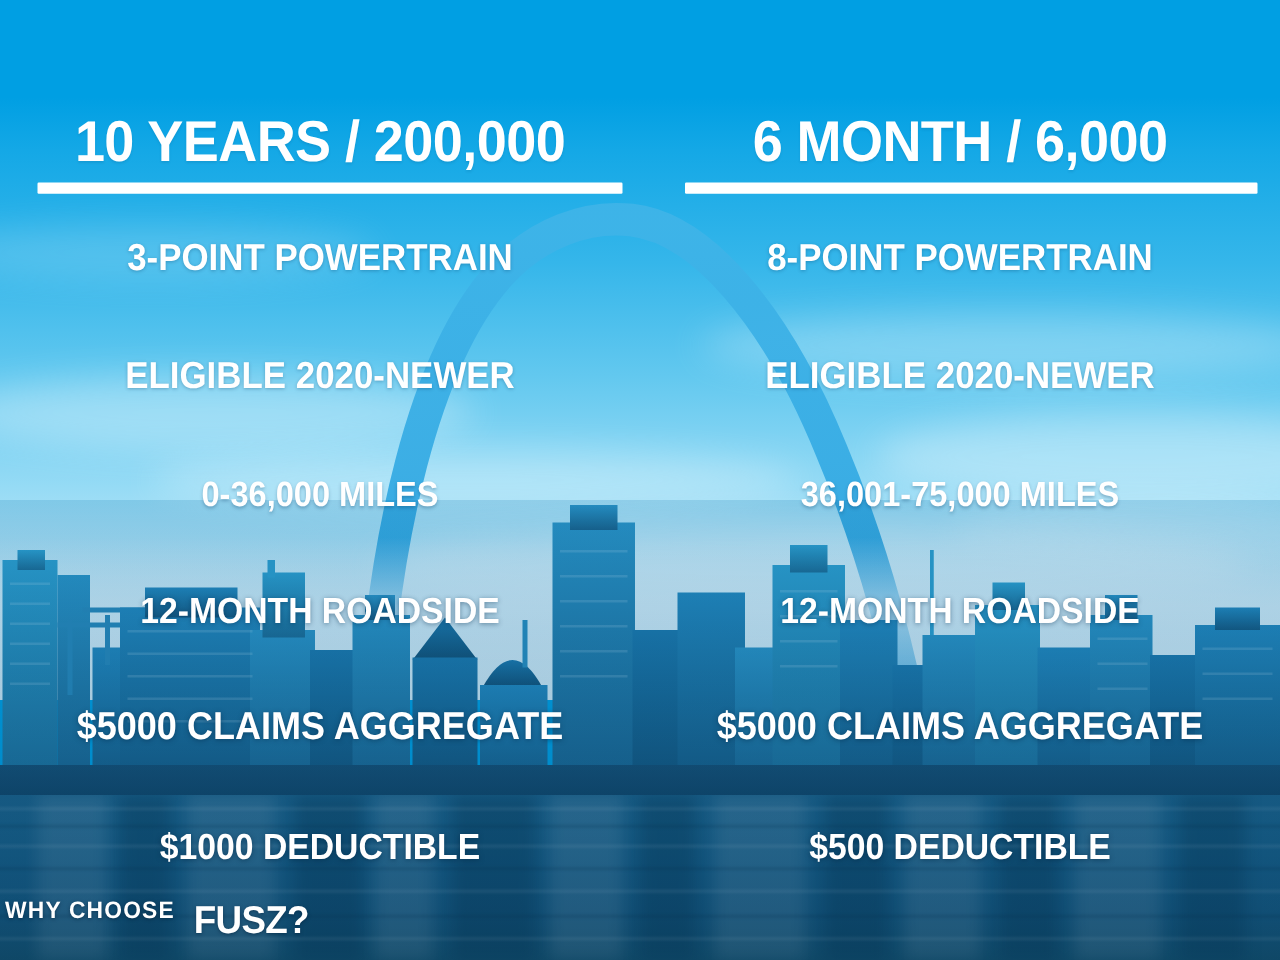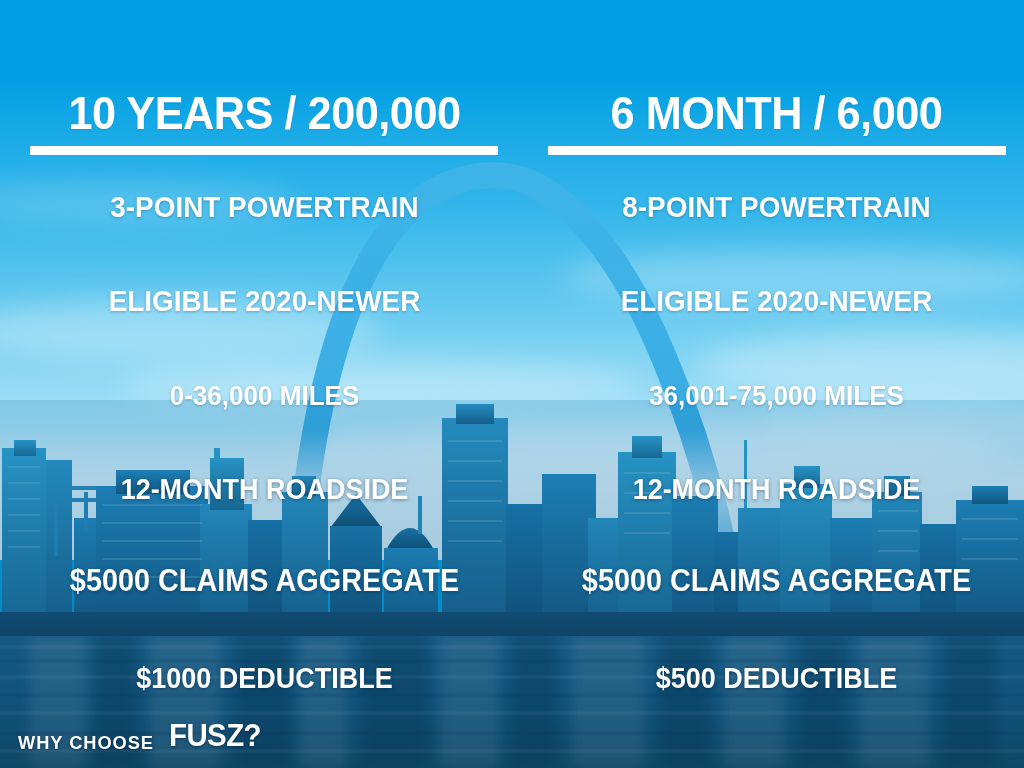--- a/index.html
+++ b/index.html
@@ -70,21 +70,21 @@
   
   .tint{
     position:absolute;left:0;right:0;top:400px;bottom:0;
     background:linear-gradient(to bottom,rgba(0,110,170,.18),rgba(0,70,120,.30));
     pointer-events:none;
   }
 
   
   .content{position:absolute;inset:0;}
 
-  .col{position:absolute;top:0;bottom:0;width:512px;padding-left:17px;}
+  .col{position:absolute;top:0;bottom:0;width:512px;}
   .col-left{left:0;}
   .col-right{left:512px;}
 
   .heading{
     position:absolute;top:90px;left:0;right:0;text-align:center;
     color:#ffffff;font-weight:bold;font-size:46px;letter-spacing:-0.5px;
     font-stretch:condensed;line-height:1;white-space:nowrap;
     transform:scaleX(.94);transform-origin:center top;
     text-shadow:0 1px 2px rgba(0,60,100,.12);
   }
@@ -102,21 +102,21 @@
   }
   .row-0{top:190px;font-size:30px;}
   .row-1{top:284px;font-size:30px;}
   .row-2{top:380px;font-size:28px;}
   .row-3{top:473px;font-size:29px;text-shadow:0 1px 4px rgba(0,40,70,.45);}
   .row-4{top:563px;font-size:31px;text-shadow:0 1px 4px rgba(0,40,70,.5);}
   .row-5{top:662px;font-size:29px;text-shadow:0 1px 4px rgba(0,40,70,.55);}
 
   
   .brand{
-    position:absolute;left:18px;bottom:14px;display:flex;align-items:flex-end;gap:9px;
+    position:absolute;left:4px;bottom:14px;display:flex;align-items:flex-start;gap:9px;
     text-shadow:0 1px 3px rgba(0,30,55,.55);
     margin-top:20px;
   }
   .brand .why{
     color:#fff;font-weight:bold;font-size:19px;letter-spacing:1.0px;
     transform:scaleX(.96);transform-origin:left bottom;
   }
   .brand .fusz{
     color:#fff;font-weight:bold;font-size:31px;letter-spacing:-0.6px;
     transform:scaleX(.95);transform-origin:left bottom;

